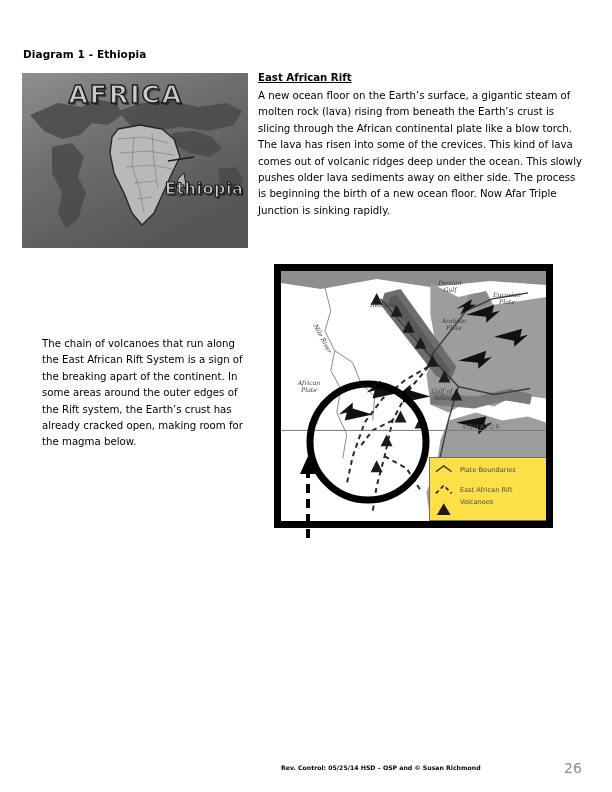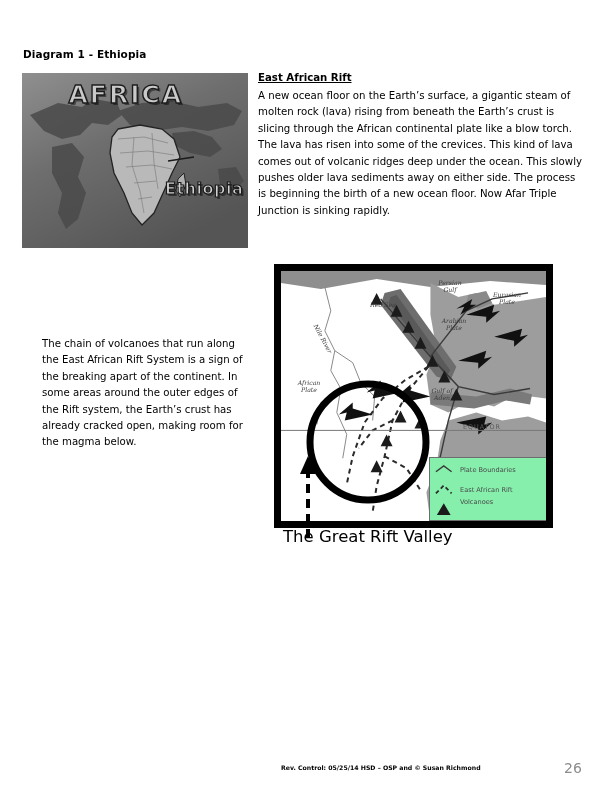--- a/index.html
+++ b/index.html
@@ -115,21 +115,21 @@
     text-align: center;
     line-height: 7.4px;
     white-space: pre-line;
   }
   .legend-box {
     position: absolute;
     left: 148px;
     top: 186px;
     width: 118px;
     height: 64px;
-    background: #86efac;
+    background: #fde047;
     border: 1px solid #6d6d6d;
     box-sizing: border-box;
   }
   .legend-row {
     position: absolute;
     left: 30px;
     font-family: "DejaVu Sans", sans-serif;
     font-size: 6.6px;
     color: #4a4a4a;
     white-space: nowrap;
@@ -320,18 +320,17 @@
       <div class="legend-row" style="top:40px;">Volcanoes</div>
     </div>
   </div>
 
   <svg style="position:absolute; left:272px; top:380px; width:190px; height:160px; overflow:visible;" viewBox="0 0 190 160">
     <circle cx="96" cy="62" r="58" fill="none" stroke="#000000" stroke-width="7"></circle>
     <line x1="36" y1="158" x2="36" y2="86" stroke="#000000" stroke-width="4" stroke-dasharray="9 6"></line>
     <polygon points="36,76 44,94 28,94" fill="#000000"></polygon>
   </svg>
 
-  <div id="valley-caption">The Great Rift Valley</div>
 
   <div id="footer-note">Rev. Control: 05/25/14 HSD – OSP and © Susan Richmond</div>
   <div id="page-number">26</div>
 
 </div>
 
 </body></html>

